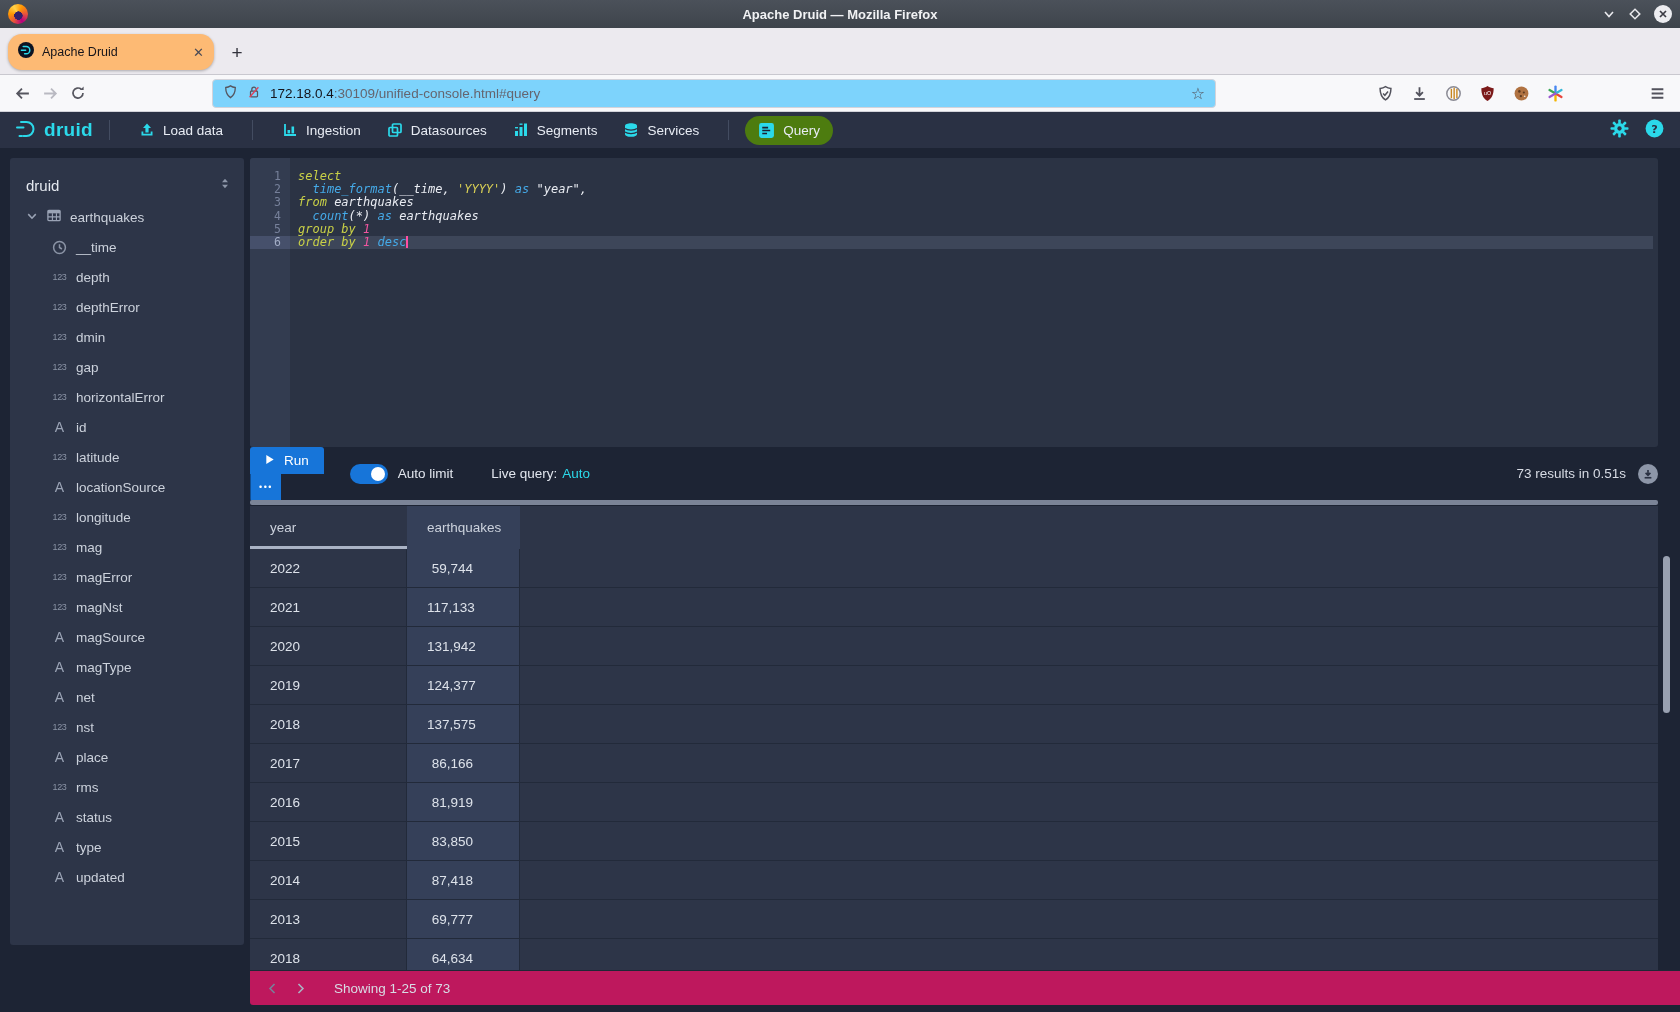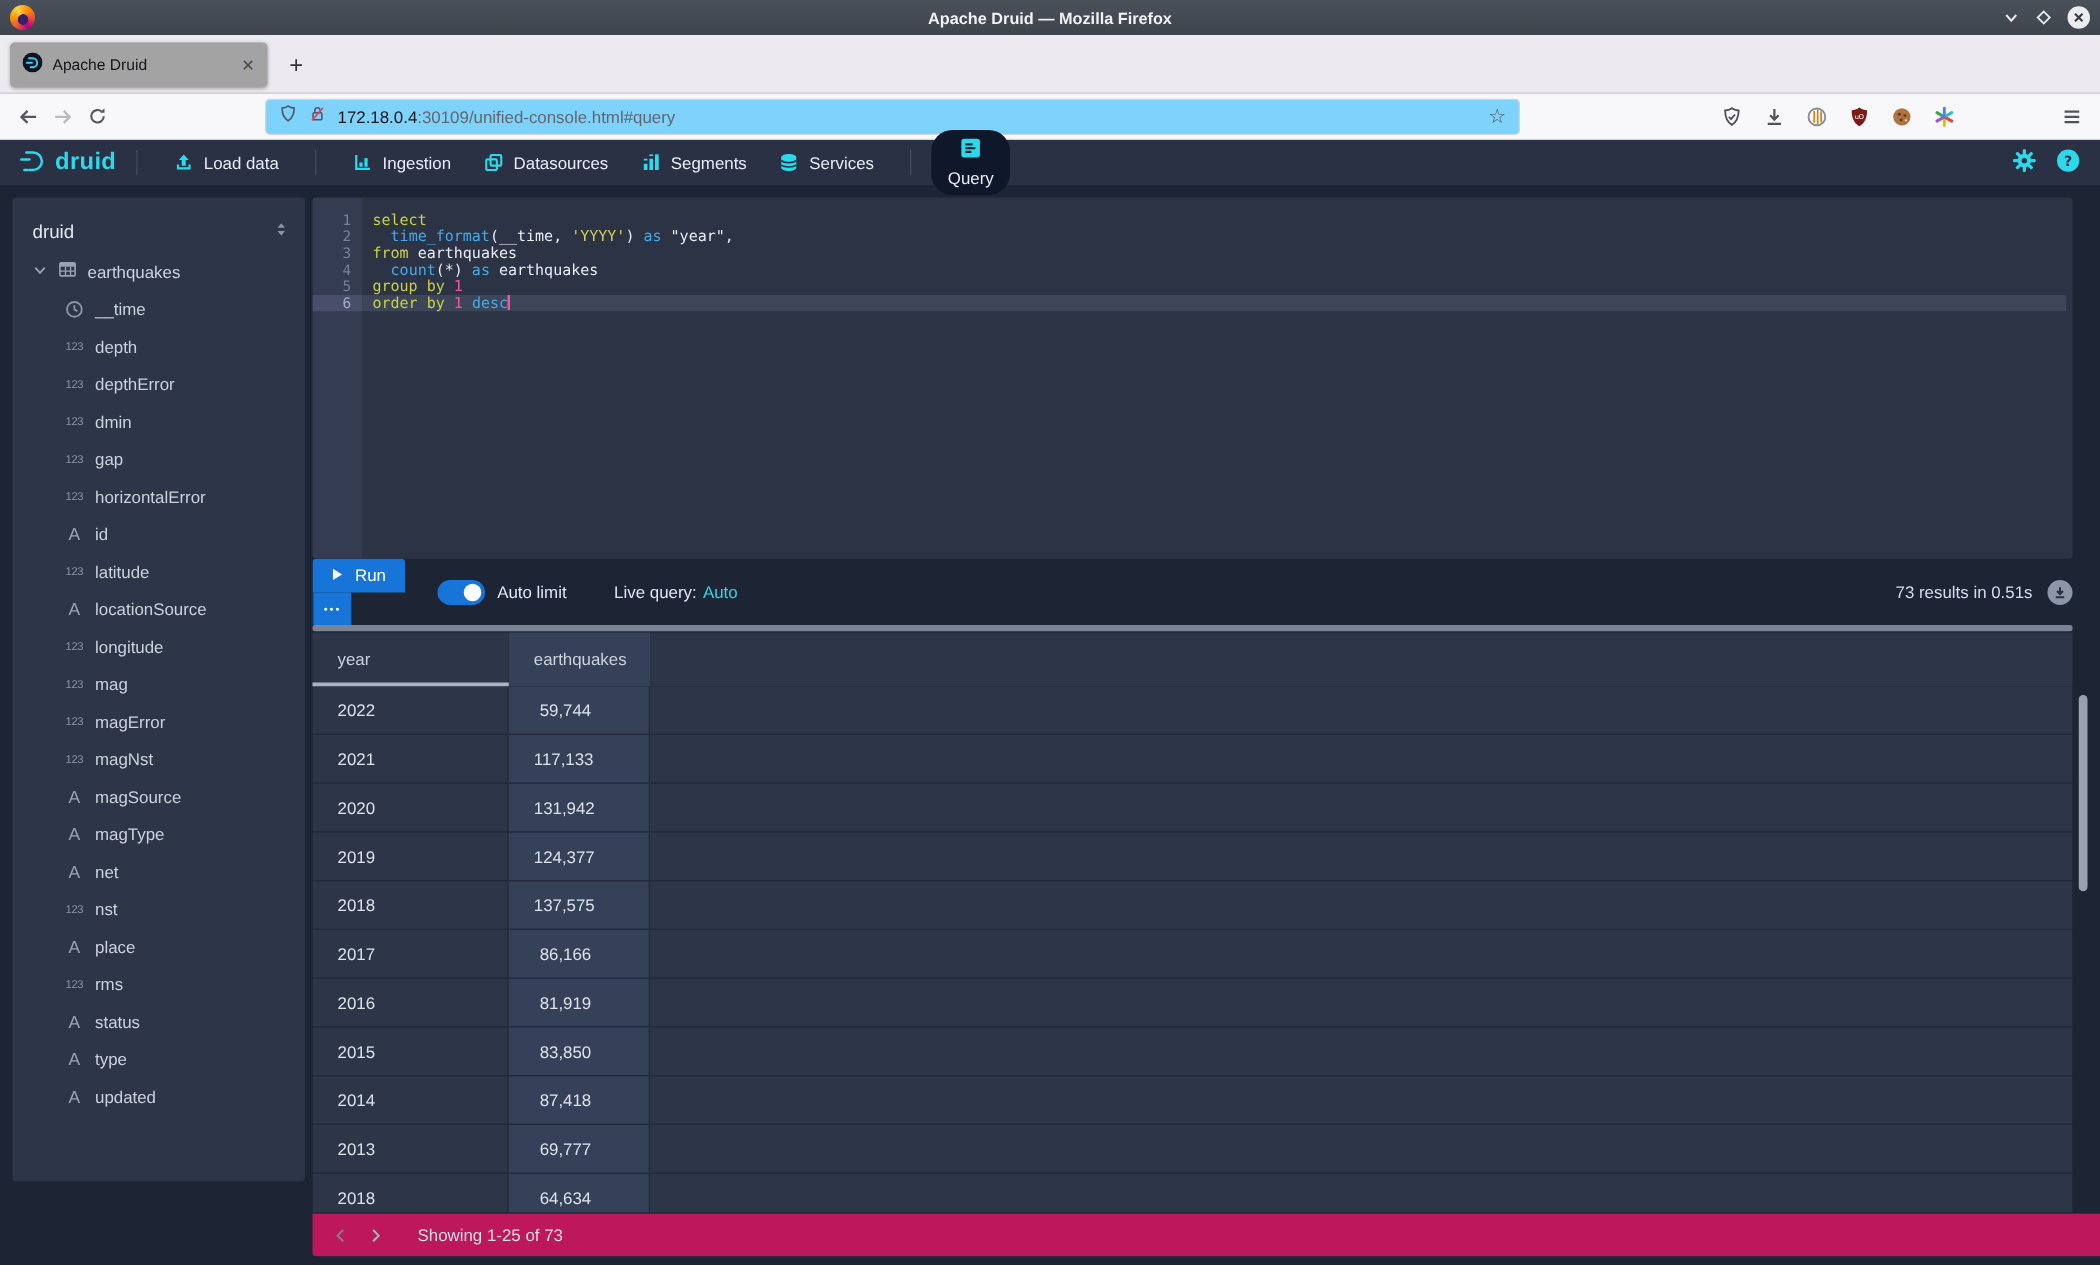--- a/index.html
+++ b/index.html
@@ -12,21 +12,21 @@
             background:linear-gradient(#4b515a,#3e444c);display:flex;align-items:center;font-weight:bold;}
   .titlebar .ff-logo{position:absolute;left:8px;top:4px;width:20px;height:20px;border-radius:50%;
       background:radial-gradient(circle at 52% 58%,#341f6b 0 26%,rgba(0,0,0,0) 28%),
                  conic-gradient(from 210deg,#e8543c,#ff9500,#ffd24a,#ff9500,#e8543c,#b5007f,#e8543c);}
   .win-title{position:absolute;left:0;right:0;text-align:center;font-size:13px;color:#f1f2f4;}
   .win-controls{position:absolute;right:8px;top:0;height:28px;display:flex;align-items:center;gap:12px;}
   .win-controls svg{display:block;}
   .close-circle{width:18px;height:18px;border-radius:50%;background:#ececf0;display:flex;align-items:center;justify-content:center;}
 
   .tabbar{position:absolute;top:28px;left:0;right:0;height:47px;background:#eceaef;border-bottom:1px solid #c9c8cf;}
-  .tab{position:absolute;left:8px;top:6px;width:206px;height:36px;background:#a3a3a3;border-radius:4px;
+  .tab{position:absolute;left:8px;top:6px;width:206px;height:36px;background:#fdba74;border-radius:14px;
        box-shadow:0 1px 3px rgba(0,0,0,.28);display:flex;align-items:center;padding:0 10px;gap:8px;}
   .tab-title{font-size:12.5px;color:#15141a;flex:1;white-space:nowrap;overflow:hidden;}
   .tab-close{color:#4a4a55;font-size:13px;line-height:1;}
   .newtab-btn{position:absolute;left:224px;top:12px;width:26px;height:26px;border-radius:4px;
               display:flex;align-items:center;justify-content:center;font-size:19px;color:#32323c;}
 
   .navbar{position:absolute;top:75px;left:0;right:0;height:37px;background:#f8f8fa;
           border-bottom:1px solid #d2d2d9;display:flex;align-items:center;}
   .nav-btn{width:28px;height:28px;display:flex;align-items:center;justify-content:center;}
   .nav-back{margin-left:8px;color:#56565f;} .nav-fwd{color:#b9b9c1;} .nav-reload{color:#56565f;}
@@ -41,42 +41,42 @@
 
   
   .appheader{position:absolute;top:112px;left:0;right:0;height:36px;background:#2a3144;
              display:flex;align-items:center;font-size:13.5px;color:#e8ecf4;}
   .brand{display:flex;align-items:center;gap:6px;margin-left:14px;color:#2bd9ea;}
   .brand-name{font-size:19px;font-weight:bold;letter-spacing:.3px;}
   .hdr-sep{width:1px;height:20px;background:#434c61;margin:0 16px;}
   .hdr-nav{display:flex;align-items:center;}
   .nav-item{display:flex;align-items:center;gap:8px;padding:6px 13px;border-radius:17px;cursor:default;}
   .nav-item .nicon{display:flex;color:#2bd9ea;}
-  .nav-item.active{background:#0f172a;flex-direction:column;}
+  .nav-item.active{background:#4d7c0f;}
   .hdr-right{position:absolute;right:16px;display:flex;align-items:center;gap:16px;color:#2bd9ea;}
 
   
   .sidebar{position:absolute;left:10px;top:158px;width:234px;height:787px;background:#2d3548;
            border-radius:3px;font-size:13.5px;color:#ccd2dc;overflow:hidden;}
   .schema-row{height:34px;margin-top:10px;display:flex;align-items:center;padding:0 12px 0 16px;}
   .schema-name{font-size:15px;color:#e4e8ef;flex:1;}
   .tree-row{height:30px;display:flex;align-items:center;gap:8px;padding-left:16px;}
   .tree-row .label{white-space:nowrap;}
   .col-row{padding-left:40px;gap:7px;}
   .type-ic{width:19px;display:flex;align-items:center;justify-content:center;color:#8b94a6;flex:none;}
   .tnum{font-size:9px;letter-spacing:-.3px;color:#8b94a6;}
   .tstr{font-size:14px;color:#9aa3b5;}
 
   
   .editor{position:absolute;left:250px;top:158px;width:1408px;height:289px;background:#2b3344;
           border-radius:3px;overflow:hidden;font-family:"DejaVu Sans Mono","Liberation Mono",monospace;font-size:12px;}
   .gutter{position:absolute;left:0;top:0;bottom:0;width:40px;background:#333c50;padding-top:12px;}
   .gno{height:13.2px;line-height:13.2px;text-align:right;padding-right:9px;color:#76809a;font-size:11.5px;}
   .gno.active{background:#46506b;color:#a3adc6;}
-  .code{position:absolute;left:40px;right:5px;top:12px;}
+  .code{position:absolute;left:40px;right:5px;top:12px;font-style:italic;}
   .line{height:13.2px;line-height:13.2px;white-space:pre;padding-left:8px;}
   .line.active{background:#3d4659;}
   .tk-kw{color:#c9d147;} .tk-fn{color:#45aae8;} .tk-str{color:#d8cf55;}
   .tk-num{color:#f0559f;} .tk-pl{color:#e9ecf2;}
   .cursor{display:inline-block;width:2px;height:12px;background:#ff4fa3;vertical-align:-2px;}
 
   
   .runbar{position:absolute;left:250px;top:447px;width:1408px;height:53px;display:flex;align-items:center;font-size:13.5px;}
   .run-split{display:flex;border-radius:3px;overflow:hidden;flex-direction:column;}
   .run-btn{height:27px;padding:0 15px;background:#1775d9;color:#fff;display:flex;align-items:center;gap:9px;}

